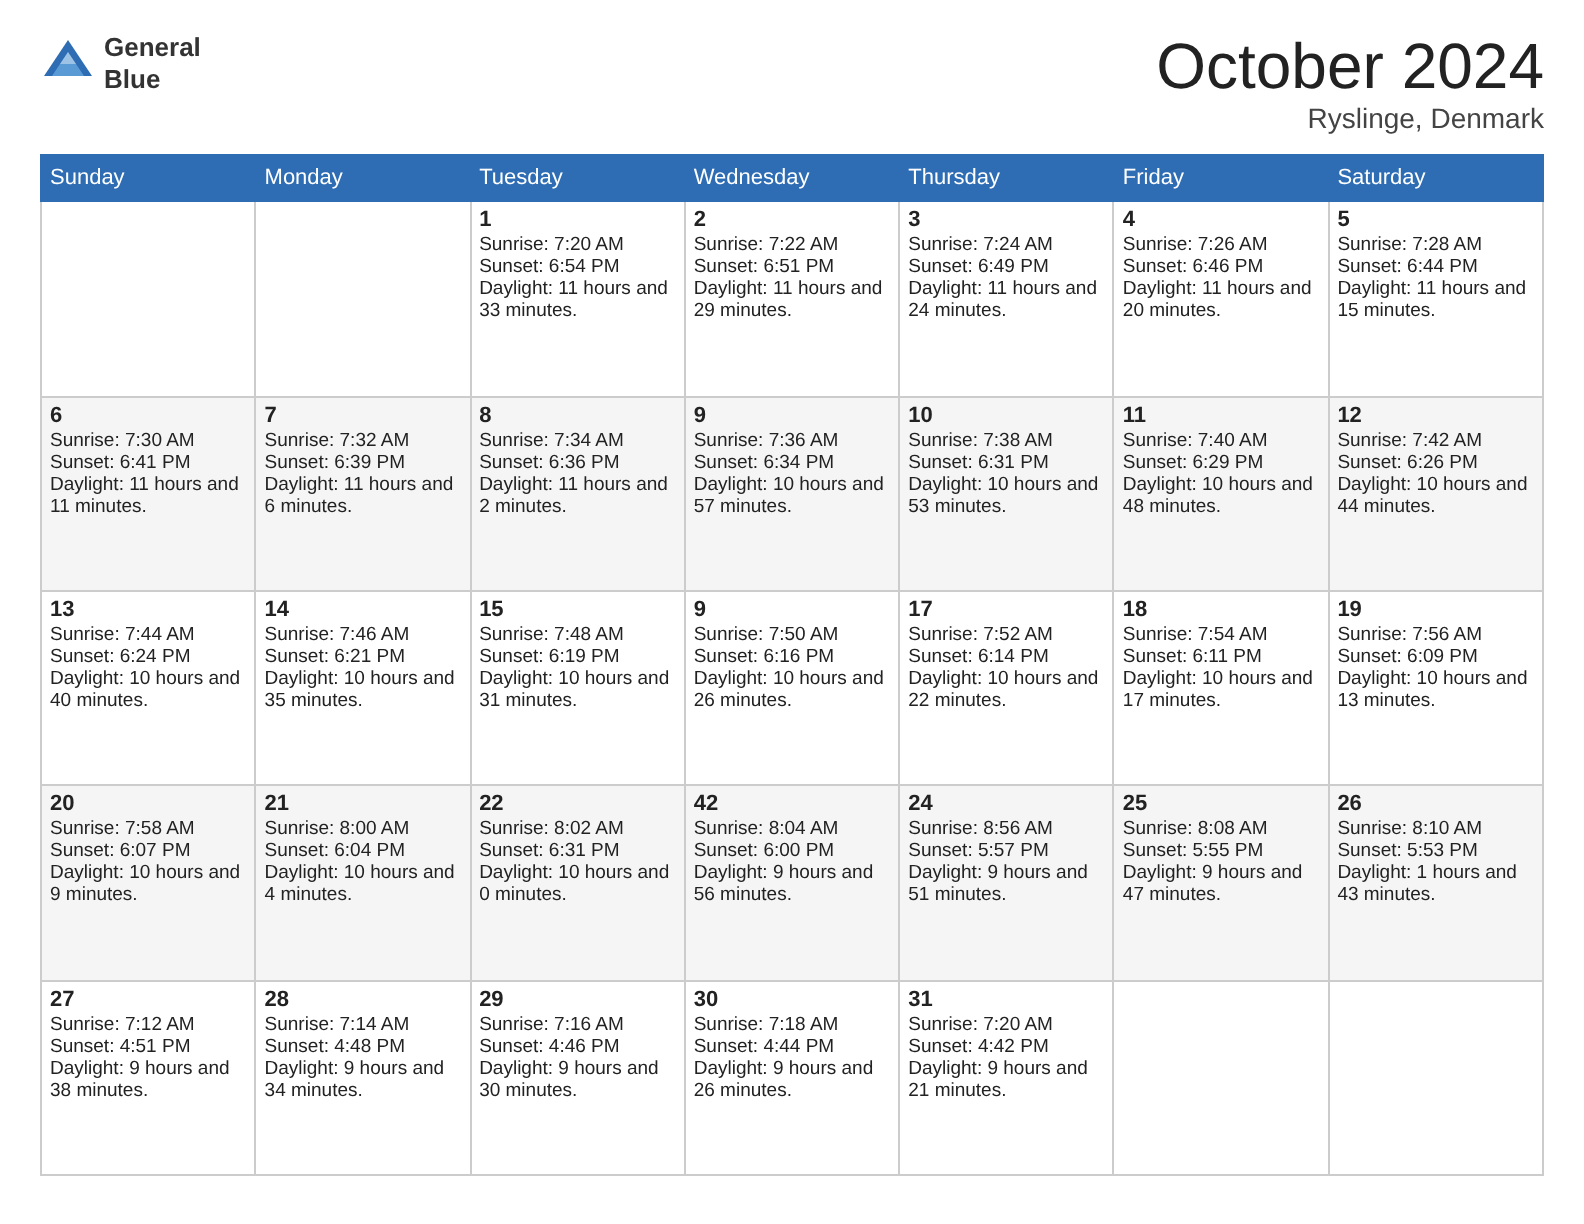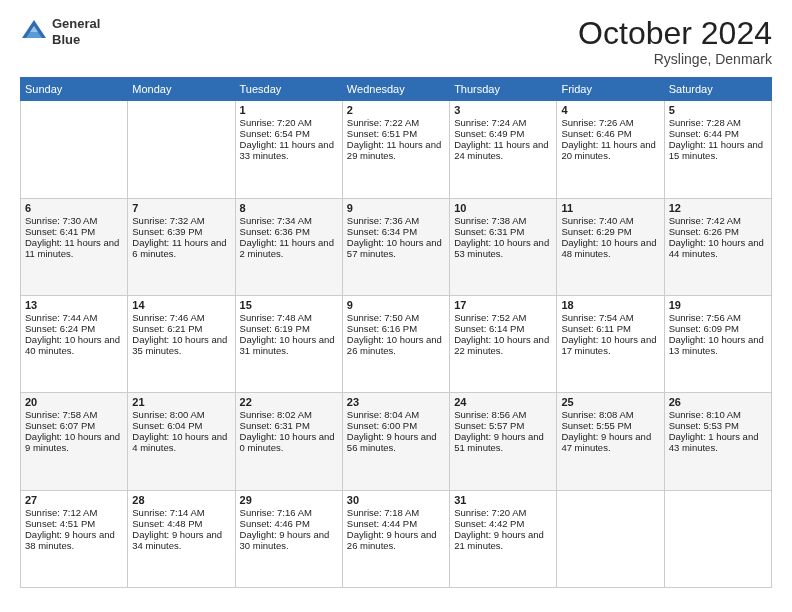--- a/index.html
+++ b/index.html
@@ -261,21 +261,21 @@
             <div>Sunset: 6:04 PM</div>
             <div>Daylight: 10 hours and 4 minutes.</div>
           </td>
           <td>
             <span class="day-num">22</span>
             <div>Sunrise: 8:02 AM</div>
             <div>Sunset: 6:31 PM</div>
             <div>Daylight: 10 hours and 0 minutes.</div>
           </td>
           <td>
-            <span class="day-num">23</span>
+            <span class="day-num">42</span>
             <div>Sunrise: 8:04 AM</div>
             <div>Sunset: 6:00 PM</div>
             <div>Daylight: 9 hours and 56 minutes.</div>
           </td>
           <td>
             <span class="day-num">24</span>
             <div>Sunrise: 8:56 AM</div>
             <div>Sunset: 5:57 PM</div>
             <div>Daylight: 9 hours and 51 minutes.</div>
           </td>

